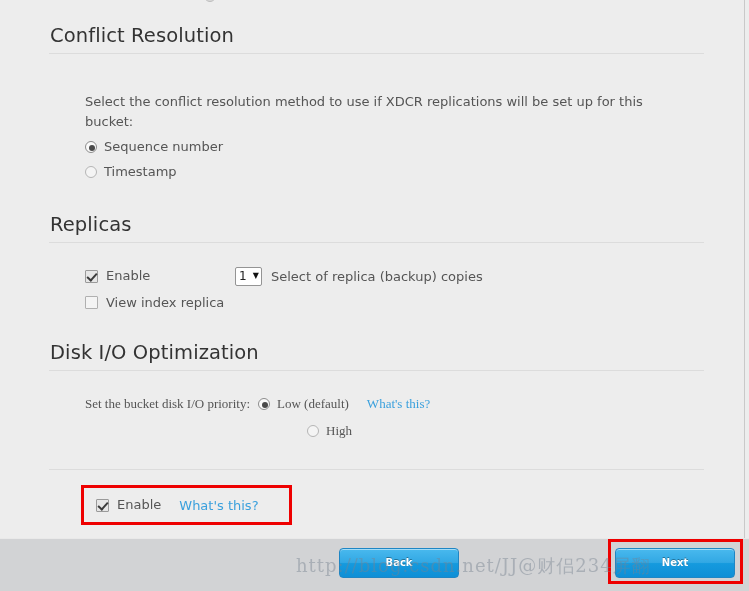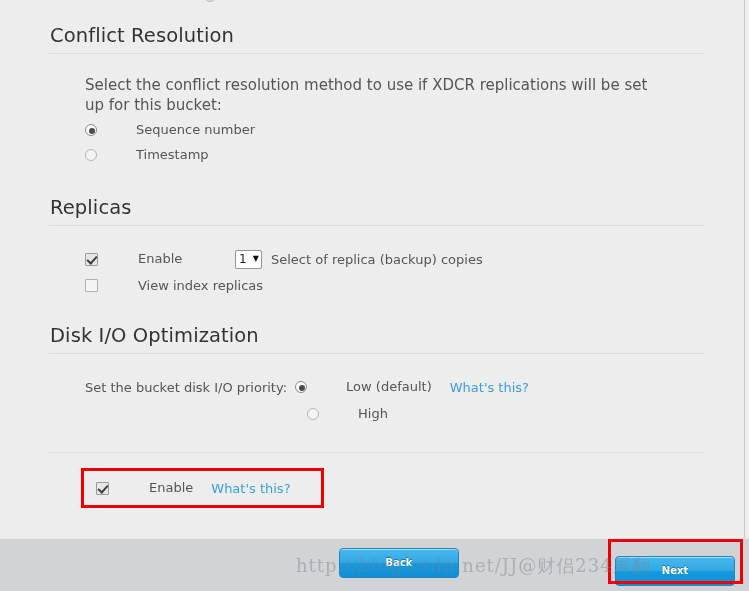--- a/index.html
+++ b/index.html
@@ -64,24 +64,24 @@
     margin: 0 0 0 0;
   }
 
   .section { margin: 0; }
   .section-inner {
     padding-left: 36px;
     padding-top: 16px;
   }
 
   .desc {
-    font-size: 15px;
+    font-size: 13px;
     color: #555555;
     line-height: 20px;
-    margin: 0 0 2px 0;
+    margin: 17px 0 2px 0;
     max-width: 585px;
   }
 
   
   .opt-row {
     display: flex;
     align-items: center;
     height: 21px;
     margin: 1px 0;
   }
@@ -121,21 +121,20 @@
     left: 3px; top: 0px;
     width: 4px; height: 8px;
     border: solid #3b3b3b;
     border-width: 0 2px 2px 0;
     transform: rotate(42deg);
   }
   .opt-label {
     font-size: 13px;
     color: #555555;
     line-height: 16px;
-    margin-left: 32px;
   }
 
   .inline-label {
     font-size: 13px;
     color: #555555;
   }
 
   a.whats-this {
     color: #3aa0dd;
     text-decoration: none;
@@ -211,21 +210,21 @@
     font-weight: bold;
     text-align: center;
     line-height: 28px;
     text-shadow: 0 -1px 0 rgba(0,0,0,.35);
     box-shadow: inset 0 1px 0 rgba(255,255,255,.5);
     cursor: pointer;
     font-family: "DejaVu Sans", "Liberation Sans", sans-serif;
   }
   #btn-back { left: 339px; }
   #btn-skip { left: 477px; }
-  #btn-next { left: 615px; width: 120px; margin-top: 8px; }
+  #btn-next { left: 615px; width: 120px; }
 
   .next-highlight {
     position: absolute;
     left: 608px; top: 539px;
     width: 135px;
     height: 45px;
     border: 3px solid #ee0000;
     pointer-events: none;
   }
 
@@ -285,29 +284,29 @@
             <span class="mini-select">
               <span>1</span>
               <span class="caret">▼</span>
             </span>
           </span>
           <span class="inline-label">Select of replica (backup) copies</span>
         </div>
 
         <div class="opt-row" style="margin-top:5px;">
           <span class="checkbox"></span>
-          <span class="opt-label">View index replicas</span>
+          <span class="opt-label">View index replica</span>
         </div>
       </div>
     </div>
 
     <div class="section" style="padding-top:27px;">
       <h2 class="section-title">Disk I/O Optimization</h2>
       <div class="rule"></div>
-      <div class="section-inner" style="padding-top:22px;">
+      <div class="section-inner" style="padding-top:22px;font-family:Liberation Serif, serif;">
 
         <div class="diskio-row">
           <span class="inline-label prompt">Set the bucket disk I/O priority:</span>
           <span class="radio checked"></span>
           <span class="opt-label">Low (default)</span>
           <a class="whats-this" href="#">What's this?</a>
         </div>
 
         <div class="opt-row" style="margin-left:222px;margin-top:5px;">
           <span class="radio"></span>

